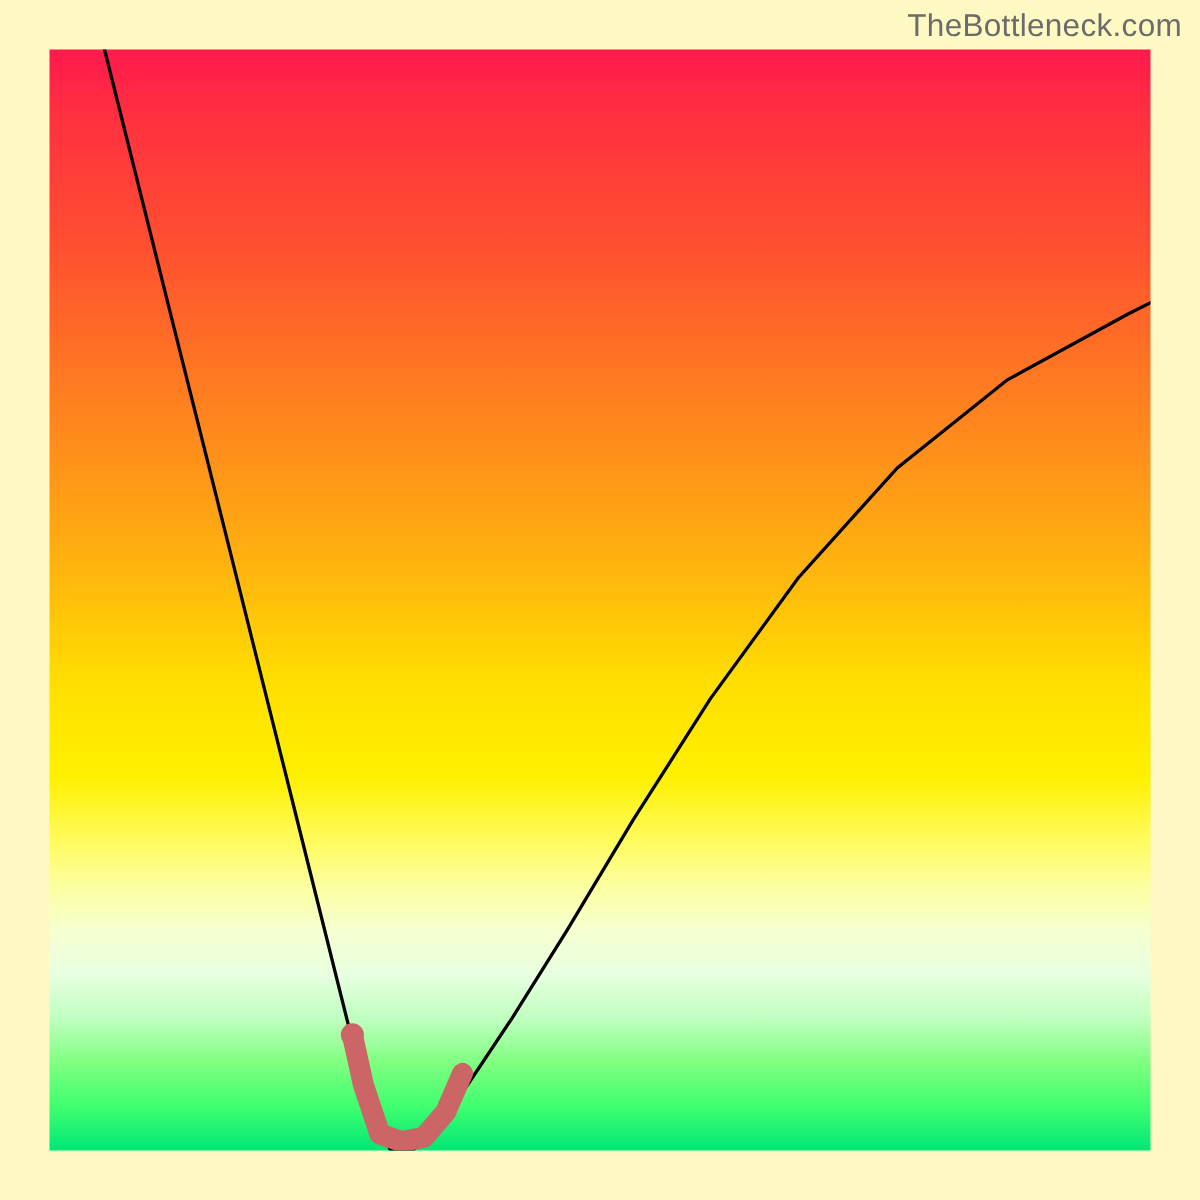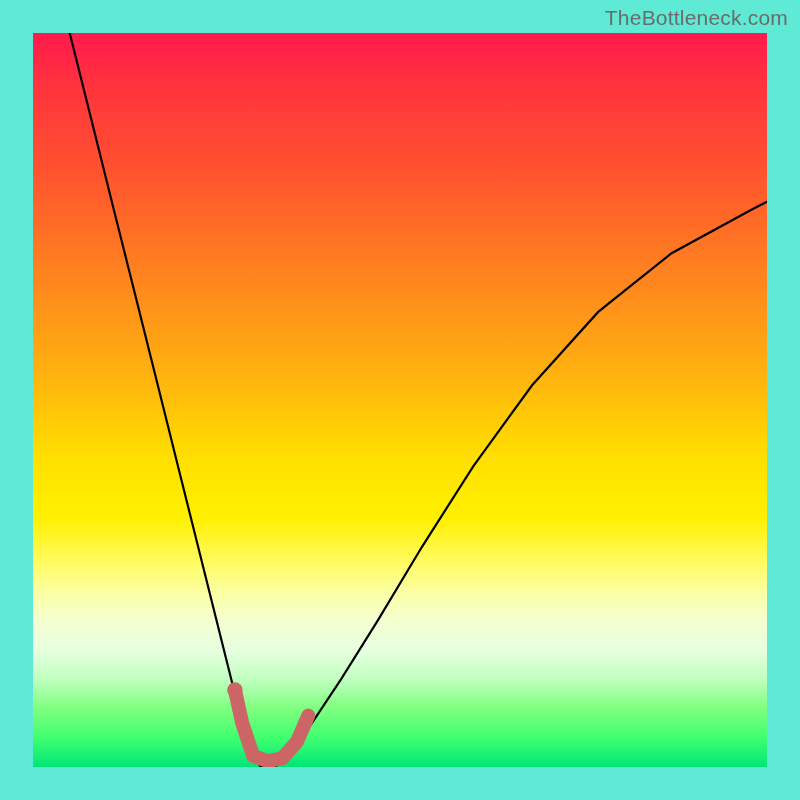--- a/index.html
+++ b/index.html
@@ -10,21 +10,21 @@
     background: #000;
     font-family: Arial, Helvetica, sans-serif;
     overflow: hidden;
   }
   .frame {
     position: absolute;
     top: 0;
     left: 0;
     width: 800px;
     height: 800px;
-    background: #5eead4;
+    background: #fef9c3;
   }
   .plot-area {
     position: absolute;
     top: 33px;
     left: 33px;
     width: 734px;
     height: 734px;
     background: linear-gradient(to bottom,
       #ff1a4d 0%,
       #ff3040 6%,

